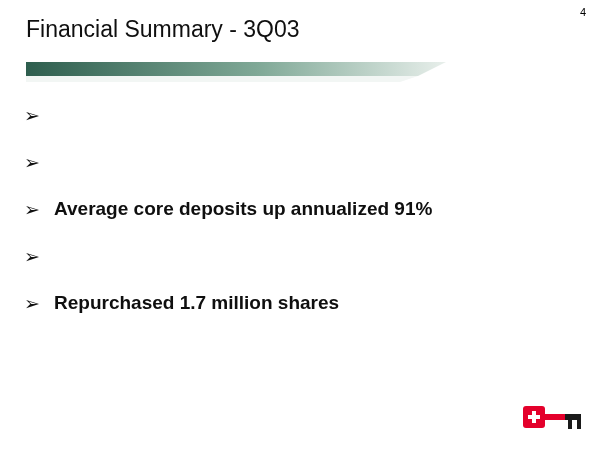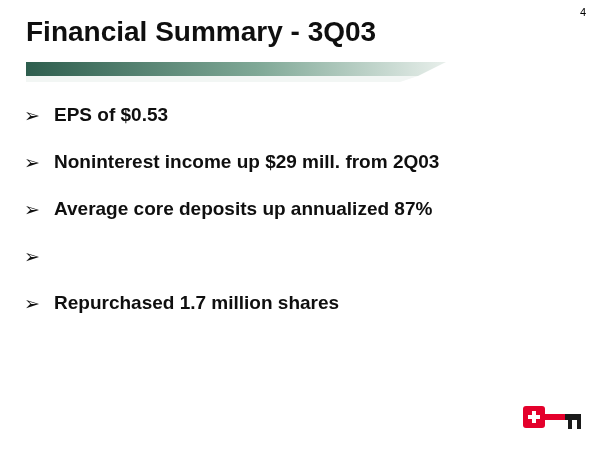--- a/index.html
+++ b/index.html
@@ -27,22 +27,22 @@
     right: 14px;
     top: 6px;
     font-size: 11px;
     color: #000000;
     font-family: "Liberation Sans", sans-serif;
   }
   .title {
     position: absolute;
     left: 26px;
     top: 16px;
-    font-size: 28px;
-    font-weight: bold;
+    font-size: 23px;
+    font-weight: normal;
     color: #0f0f0f;
     letter-spacing: 0px;
     font-family: "Liberation Sans", sans-serif;
     white-space: nowrap;
   }
   .title-rule {
     position: absolute;
     left: 26px;
     top: 62px;
     width: 548px;
@@ -105,31 +105,29 @@
       </defs>
       <polygon points="0,0 420,0 392,14 0,14" fill="url(#ruleGrad)"></polygon>
       <polygon points="0,14 392,14 374,20 0,20" fill="#F2F6F4"></polygon>
     </svg>
   </div>
 
   <div class="bullets">
 
     <div class="bullet-row">
       <span class="bullet-marker">➢</span>
-      <span class="bullet-text">EPS of $0.53</span>
     </div>
 
     <div class="bullet-row">
       <span class="bullet-marker">➢</span>
-      <span class="bullet-text">Noninterest income up $29 mill. from 2Q03</span>
     </div>
 
     <div class="bullet-row">
       <span class="bullet-marker">➢</span>
-      <span class="bullet-text">Average core deposits up annualized 87%</span>
+      <span class="bullet-text">Average core deposits up annualized 91%</span>
     </div>
 
     <div class="bullet-row">
       <span class="bullet-marker">➢</span>
     </div>
 
     <div class="bullet-row">
       <span class="bullet-marker">➢</span>
       <span class="bullet-text">Repurchased 1.7 million shares</span>
     </div>

